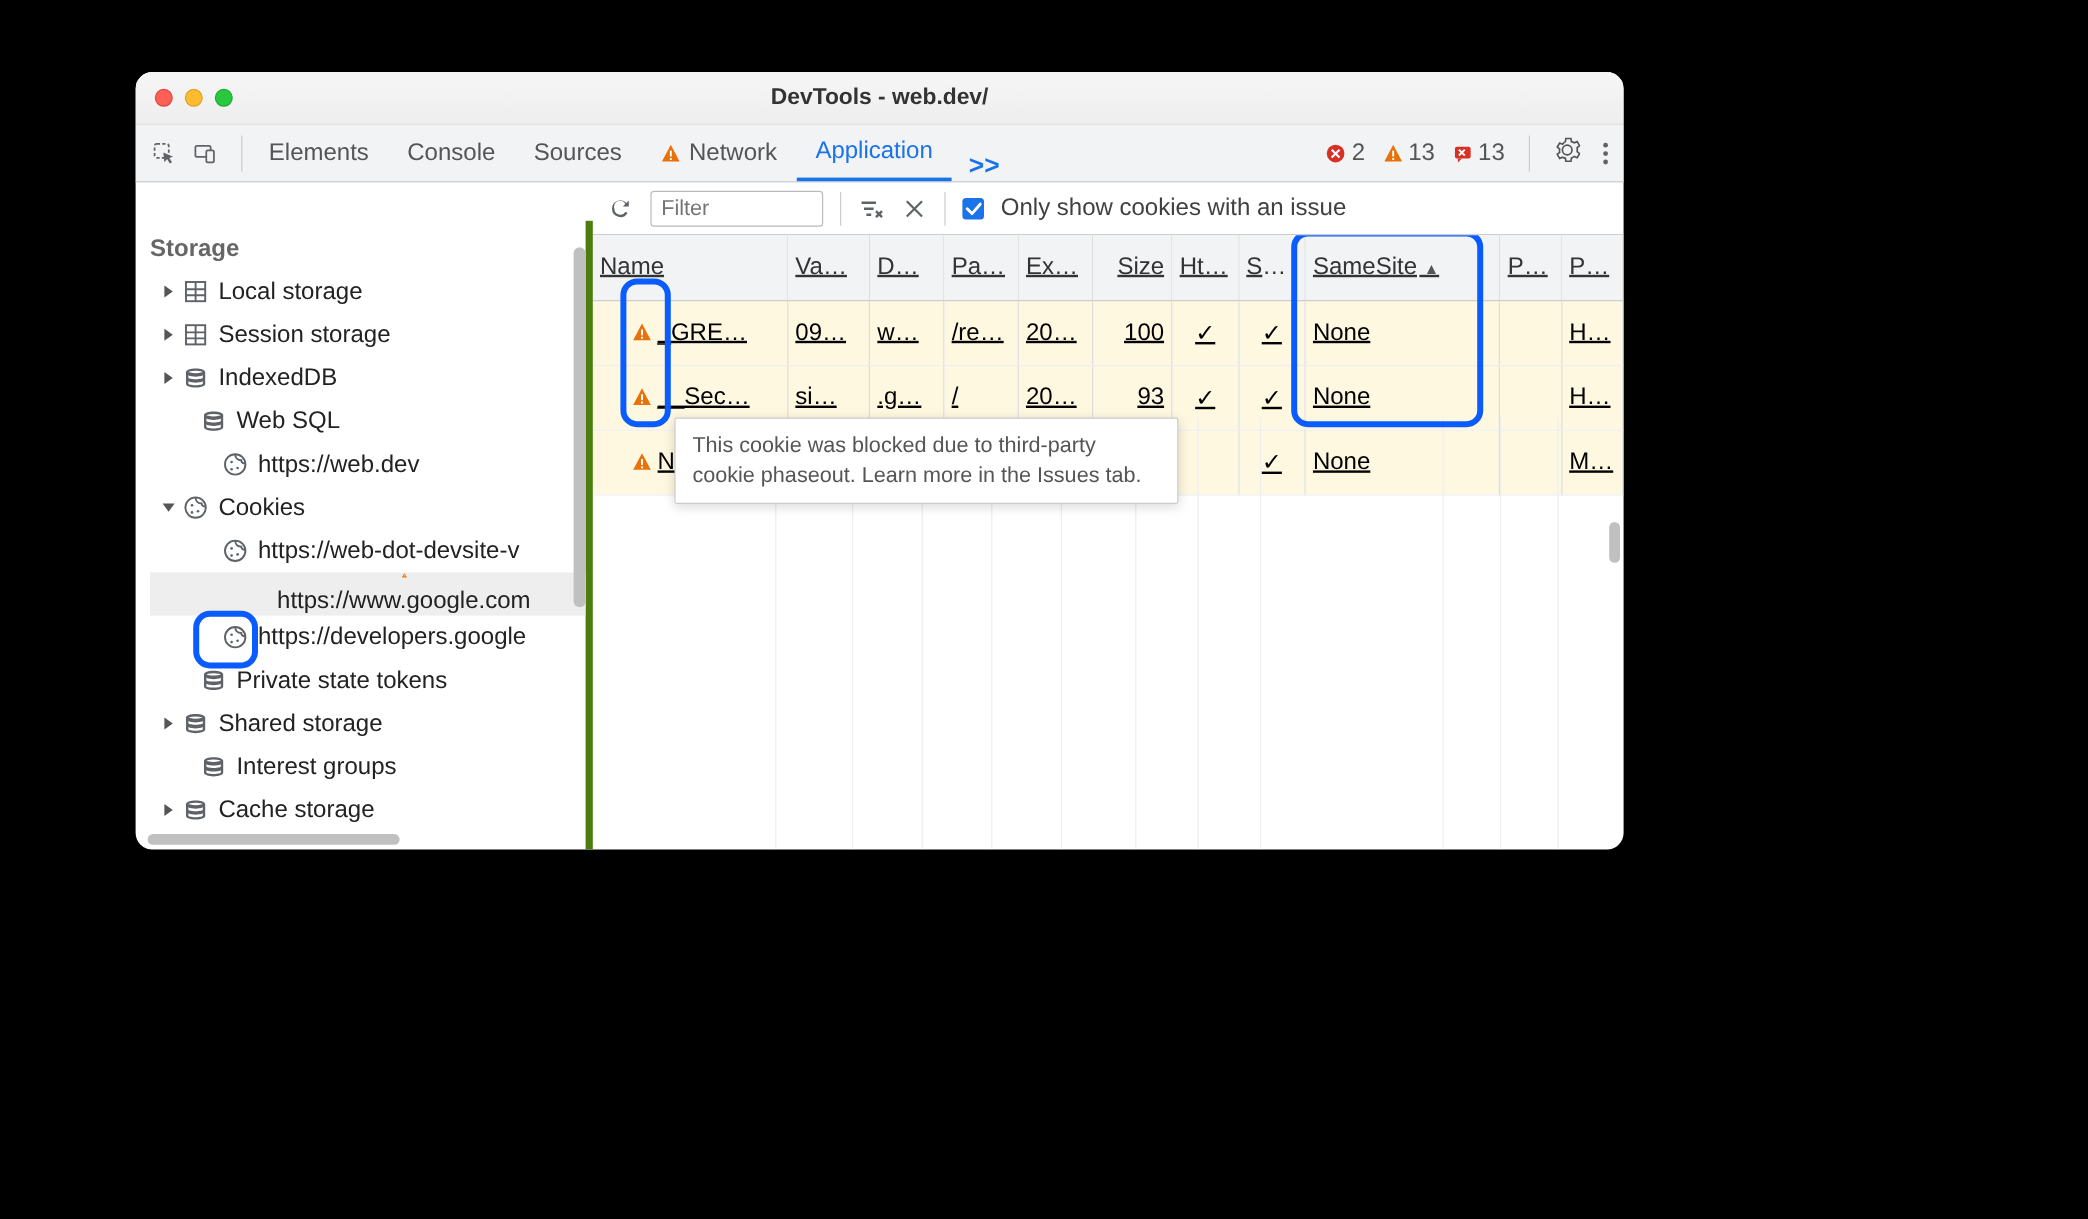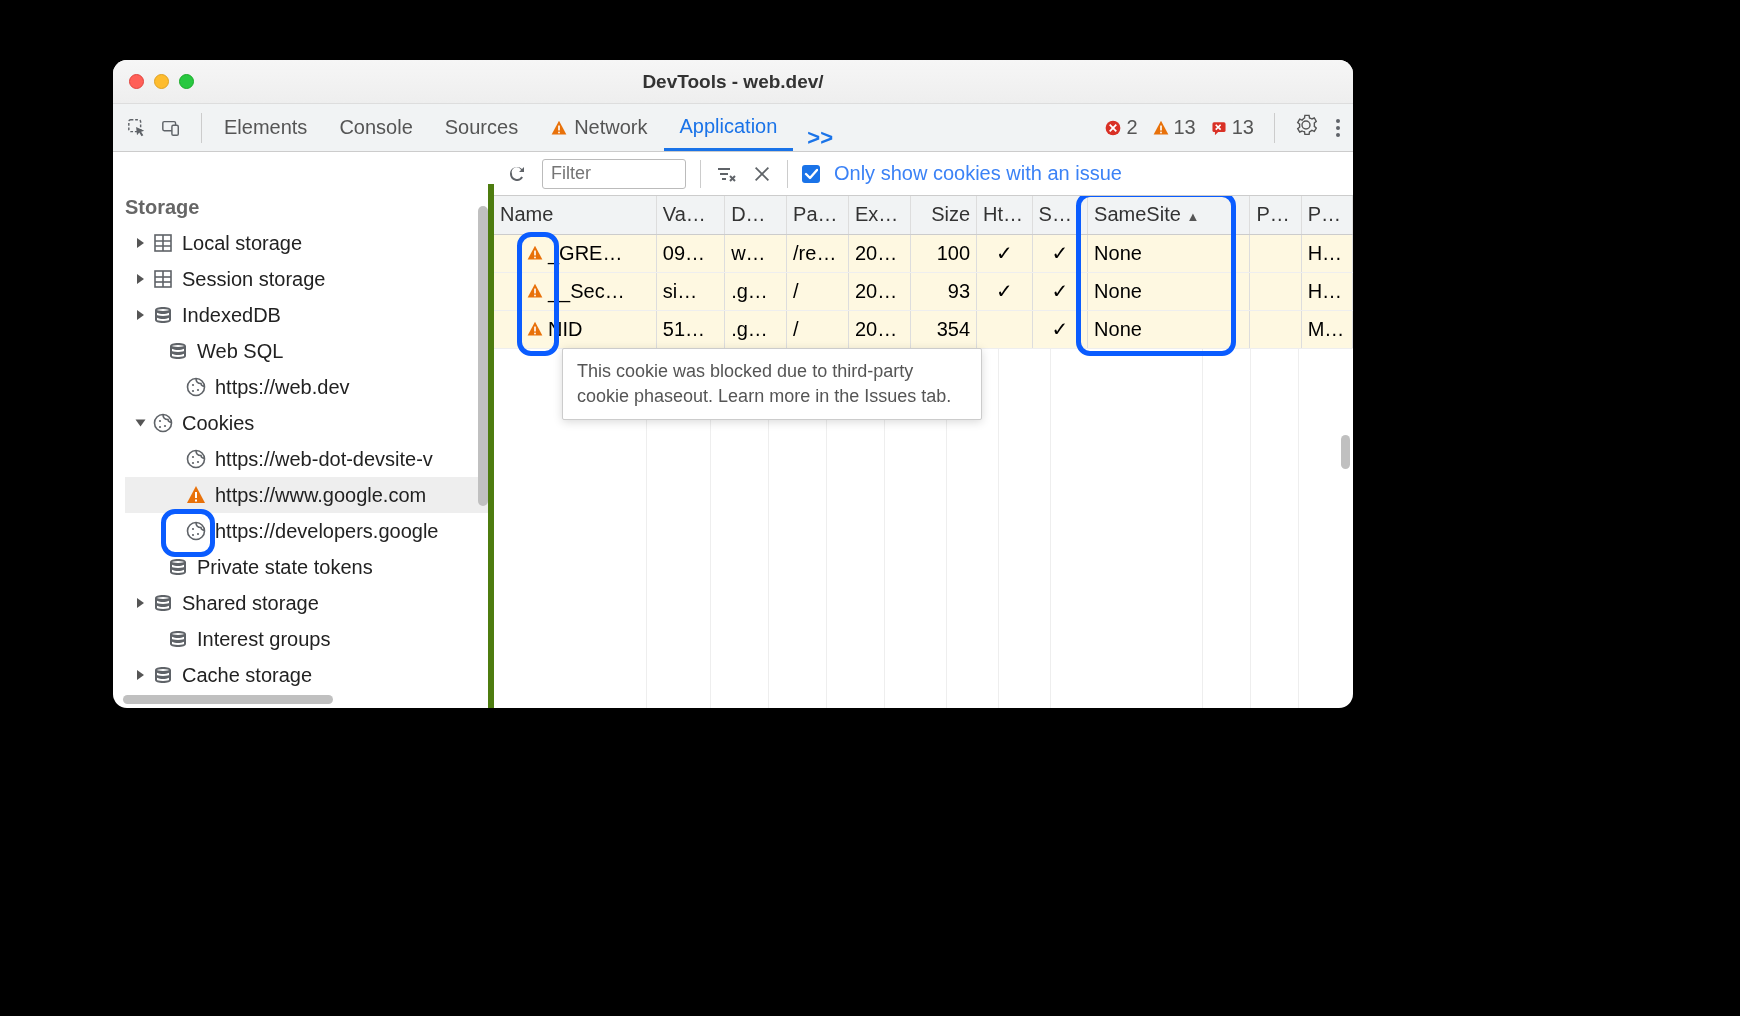--- a/index.html
+++ b/index.html
@@ -53,37 +53,37 @@
   .body { flex:1; display:flex; min-height:0; }
 
   .sidebar { width:381px; flex:0 0 381px; border-right:6px solid #4d7c0f; position:relative; overflow:hidden; font-size:20px; color:#222;margin-top:32px; }
   .sb-scroll { position:absolute; top:22px; right:0; width:10px; height:300px; background:#c0c0c0; border-radius:5px; }
   .sb-scroll-h { position:absolute; left:10px; bottom:4px; width:210px; height:9px; background:#c0c0c0; border-radius:5px; }
   .sb-section { padding:8px 0 0 12px; }
   .sb-header { font-weight:600; color:#666; padding:4px 0 6px 0; font-size:20px; }
   .tree-item { display:flex; align-items:center; gap:8px; height:36px; padding-left:12px; white-space:nowrap; overflow:hidden; cursor:pointer; }
   .tree-item.sub { padding-left:42px; }
   .tree-item.sub2 { padding-left:60px; }
-  .tree-item.selected { background:#eee; }
+  .tree-item.selected { background:#eee;flex-direction:column; }
   .tri { width:0; height:0; border-left:7px solid #555; border-top:5px solid transparent; border-bottom:5px solid transparent; flex:0 0 auto; }
   .tri.open { transform: rotate(90deg); }
 
   .main { flex:1; display:flex; flex-direction:column; min-width:0; }
   .filterbar { height:44px; flex:0 0 44px; display:flex; align-items:center; gap:14px; padding:0 12px; border-bottom:1px solid #ccc; font-size:20px; }
   .refresh-ic { width:22px; height:22px; color:#5f6368; cursor:pointer; }
   .filter-input { width:144px; height:30px; border:1px solid #bbb; border-radius:3px; padding:0 8px; font-size:18px; color:#555; }
   .filter-sep { width:1px; height:28px; background:#ccc; }
   .ic-btn { width:22px; height:22px; color:#5f6368; cursor:pointer; display:flex; align-items:center; justify-content:center; }
   .checkbox { width:18px; height:18px; background:#1a73e8; border-radius:3px; display:flex; align-items:center; justify-content:center; flex:0 0 auto; }
   .checkbox svg { width:14px; height:14px; }
-  .checkbox-label { color:#3b82f6;text-align:right; }
+  .checkbox-label { color:#404040;text-align:right; }
 
   .table-wrap { position:relative; flex:1; overflow:hidden; }
   table { border-collapse:collapse; width:100%; table-layout:fixed; font-size:20px; }
-  th, td { border-right:1px solid #ddd; height:38px; padding:0 6px; text-align:left; white-space:nowrap; overflow:hidden; text-overflow:ellipsis; }
+  th, td { border-right:1px solid #ddd; height:54px; padding:0 6px; text-align:left; white-space:nowrap; overflow:hidden; text-overflow:ellipsis;text-decoration:underline; }
   thead th { background:#f1f3f4; font-weight:400; color:#333; border-bottom:1px solid #ccc; position:sticky; top:0; }
   .col-name { width:152px; }
   .col-va   { width:64px; }
   .col-do   { width:58px; }
   .col-pa   { width:58px; }
   .col-ex   { width:58px; }
   .col-size { width:62px; text-align:right; }
   .col-ht   { width:52px; text-align:center; }
   .col-se   { width:52px; text-align:center; }
   .col-ss   { width:152px; }

